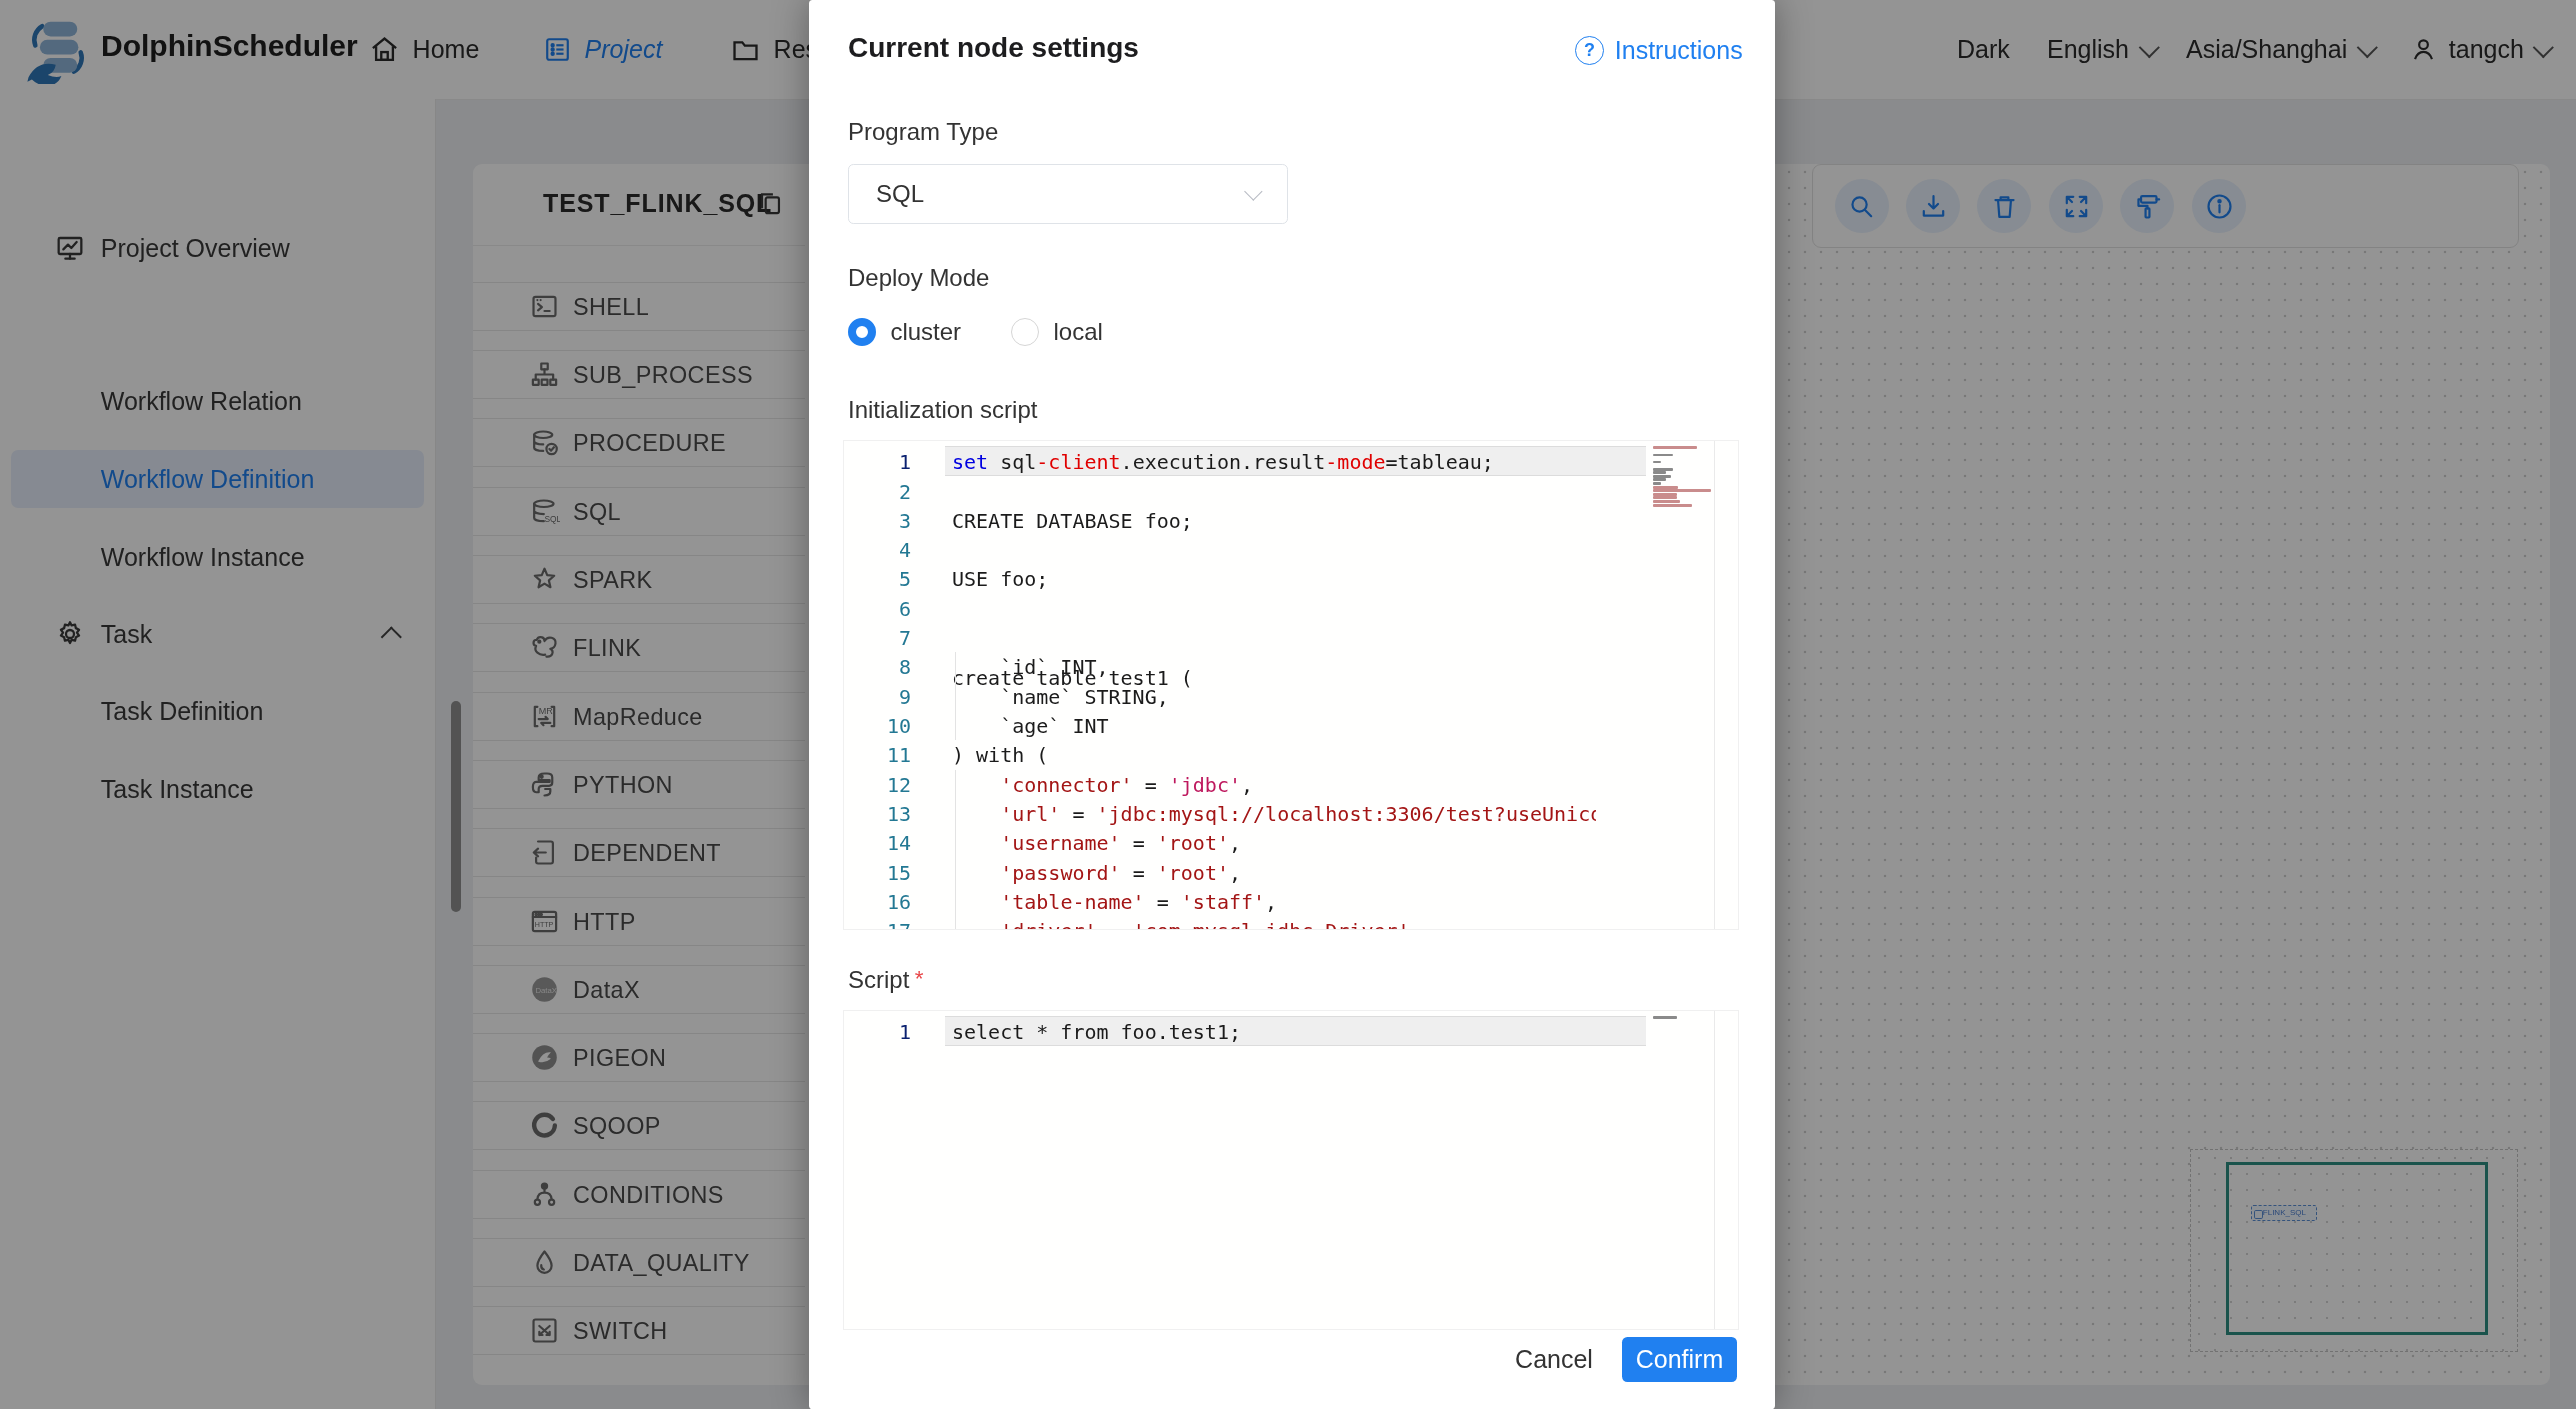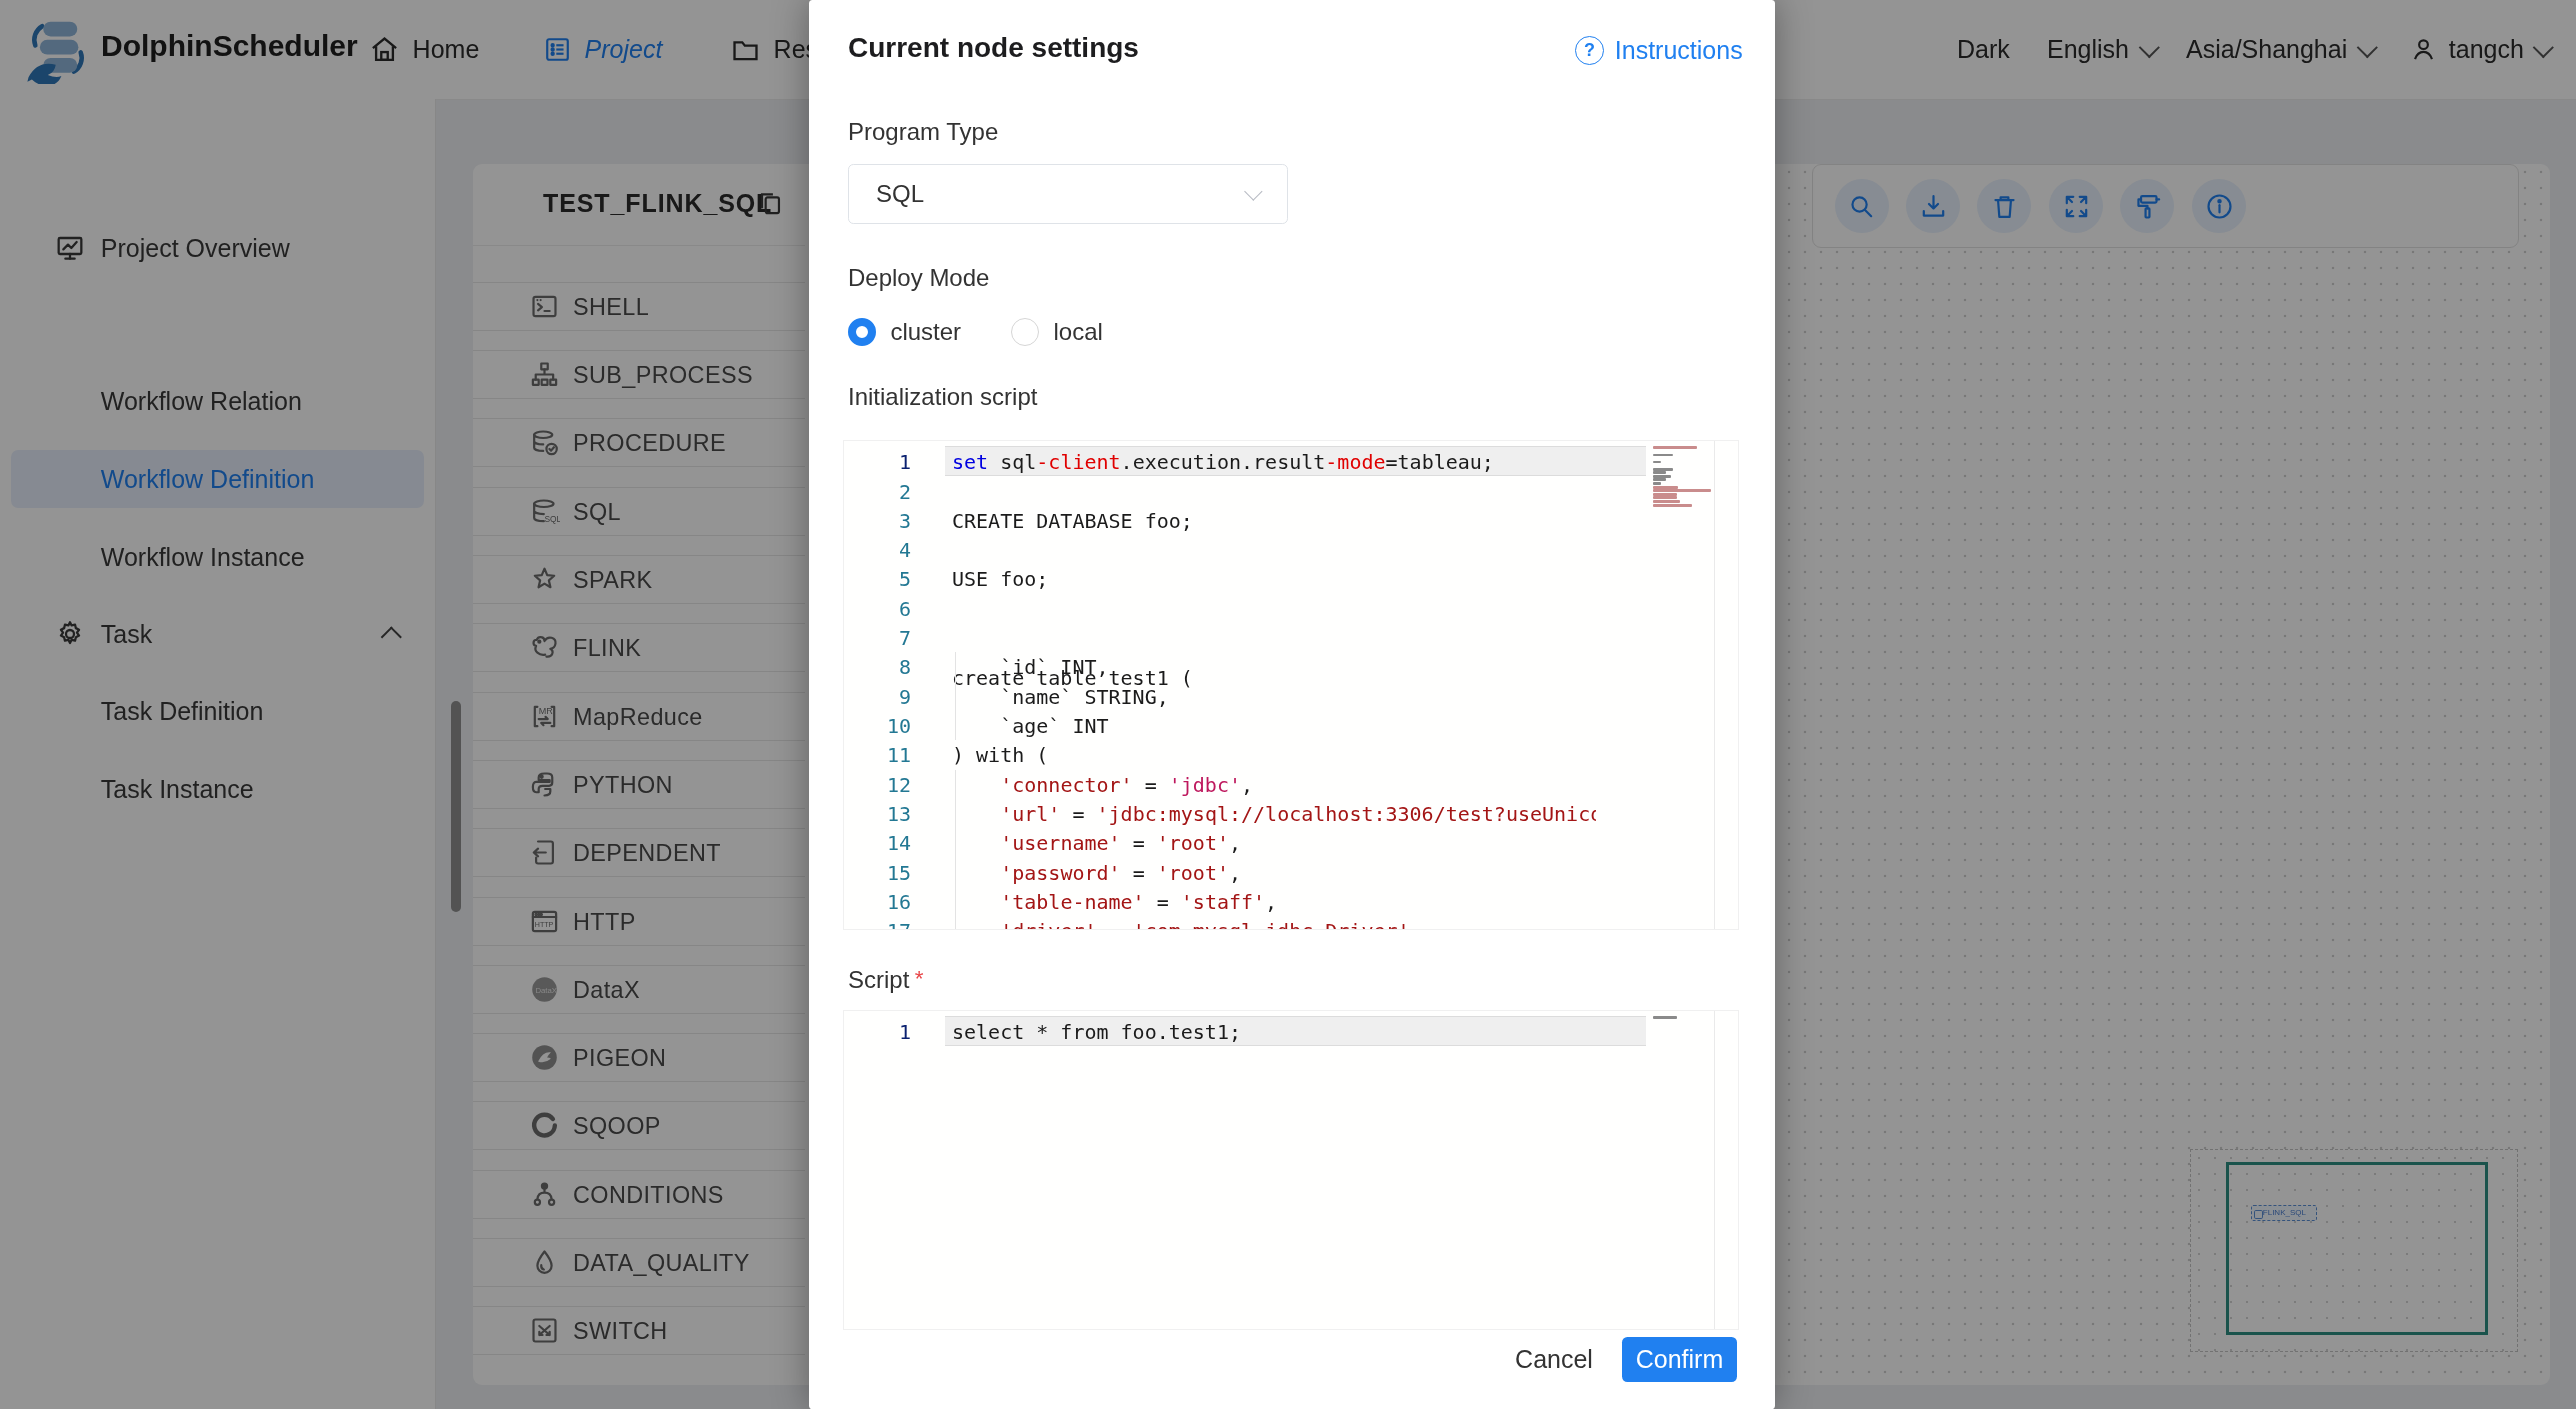--- a/index.html
+++ b/index.html
@@ -446,21 +446,21 @@
     </div>
 
     <div class="abs m-label" style="top:264px;text-align:center;">Deploy Mode</div>
     <div class="abs radio-row">
       <span class="radio on"></span>
       <span class="radio-lbl">cluster</span>
       <span class="radio off"></span>
       <span class="radio-lbl">local</span>
     </div>
 
-    <div class="abs m-label" style="top:383px;">Initialization script</div>
+    <div class="abs m-label" style="top:396px;">Initialization script</div>
     <div id="editor1" class="abs editor">
         <div class="cur-band" style="top: 4.5px;"></div>
         <div class="gutter-num cur" style="top: 6.3px;">1</div>
         <div class="code-line" style="top: 6.3px;"><span style="color: rgb(0, 0, 224);">set</span><span style="color: rgb(27, 27, 27);"> sql</span><span style="color: rgb(224, 0, 0);">-client</span><span style="color: rgb(27, 27, 27);">.execution.result</span><span style="color: rgb(224, 0, 0);">-mode</span><span style="color: rgb(27, 27, 27);">=tableau;</span></div>
         <div class="gutter-num" style="top: 36px;">2</div>
         <div class="code-line" style="top: 36px;"></div>
         <div class="gutter-num" style="top: 65px;">3</div>
         <div class="code-line" style="top: 65px;"><span style="color: rgb(27, 27, 27);">CREATE DATABASE foo;</span></div>
         <div class="gutter-num" style="top: 94px;">4</div>
         <div class="code-line" style="top: 94px;"></div>

